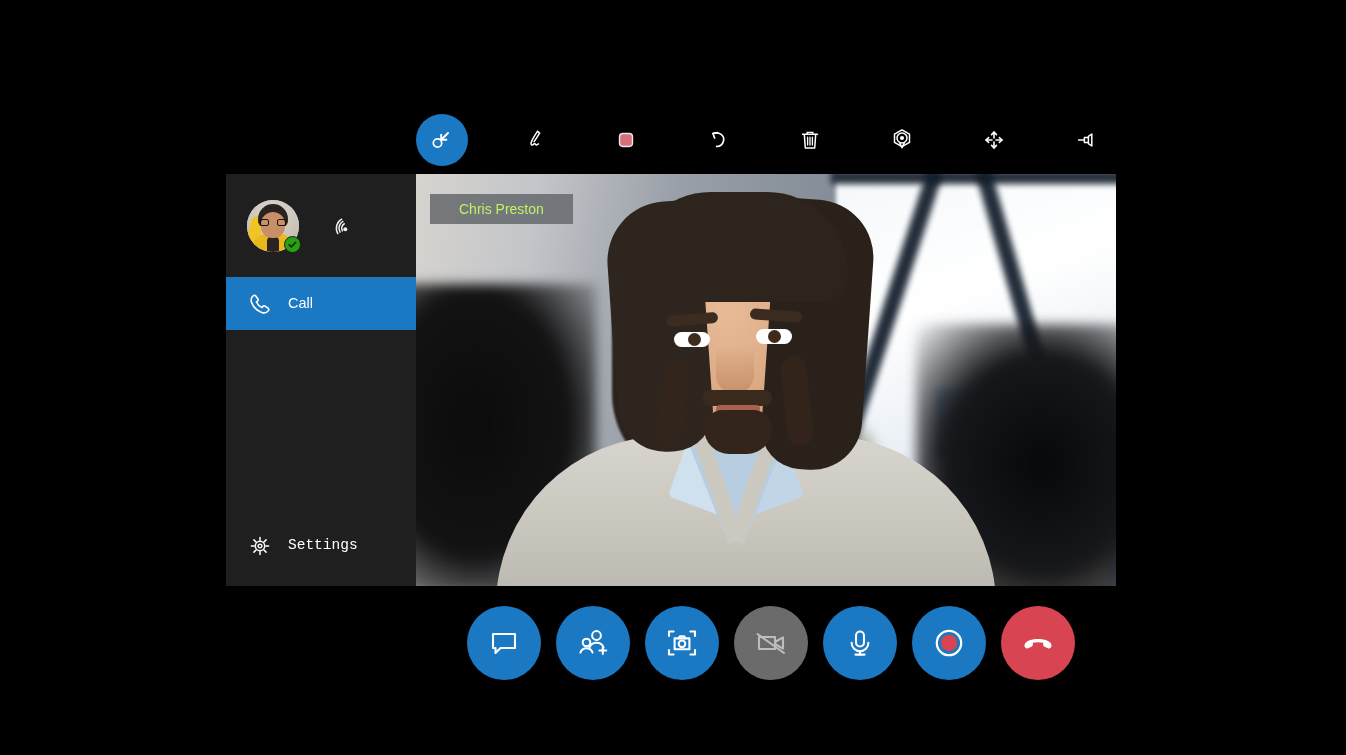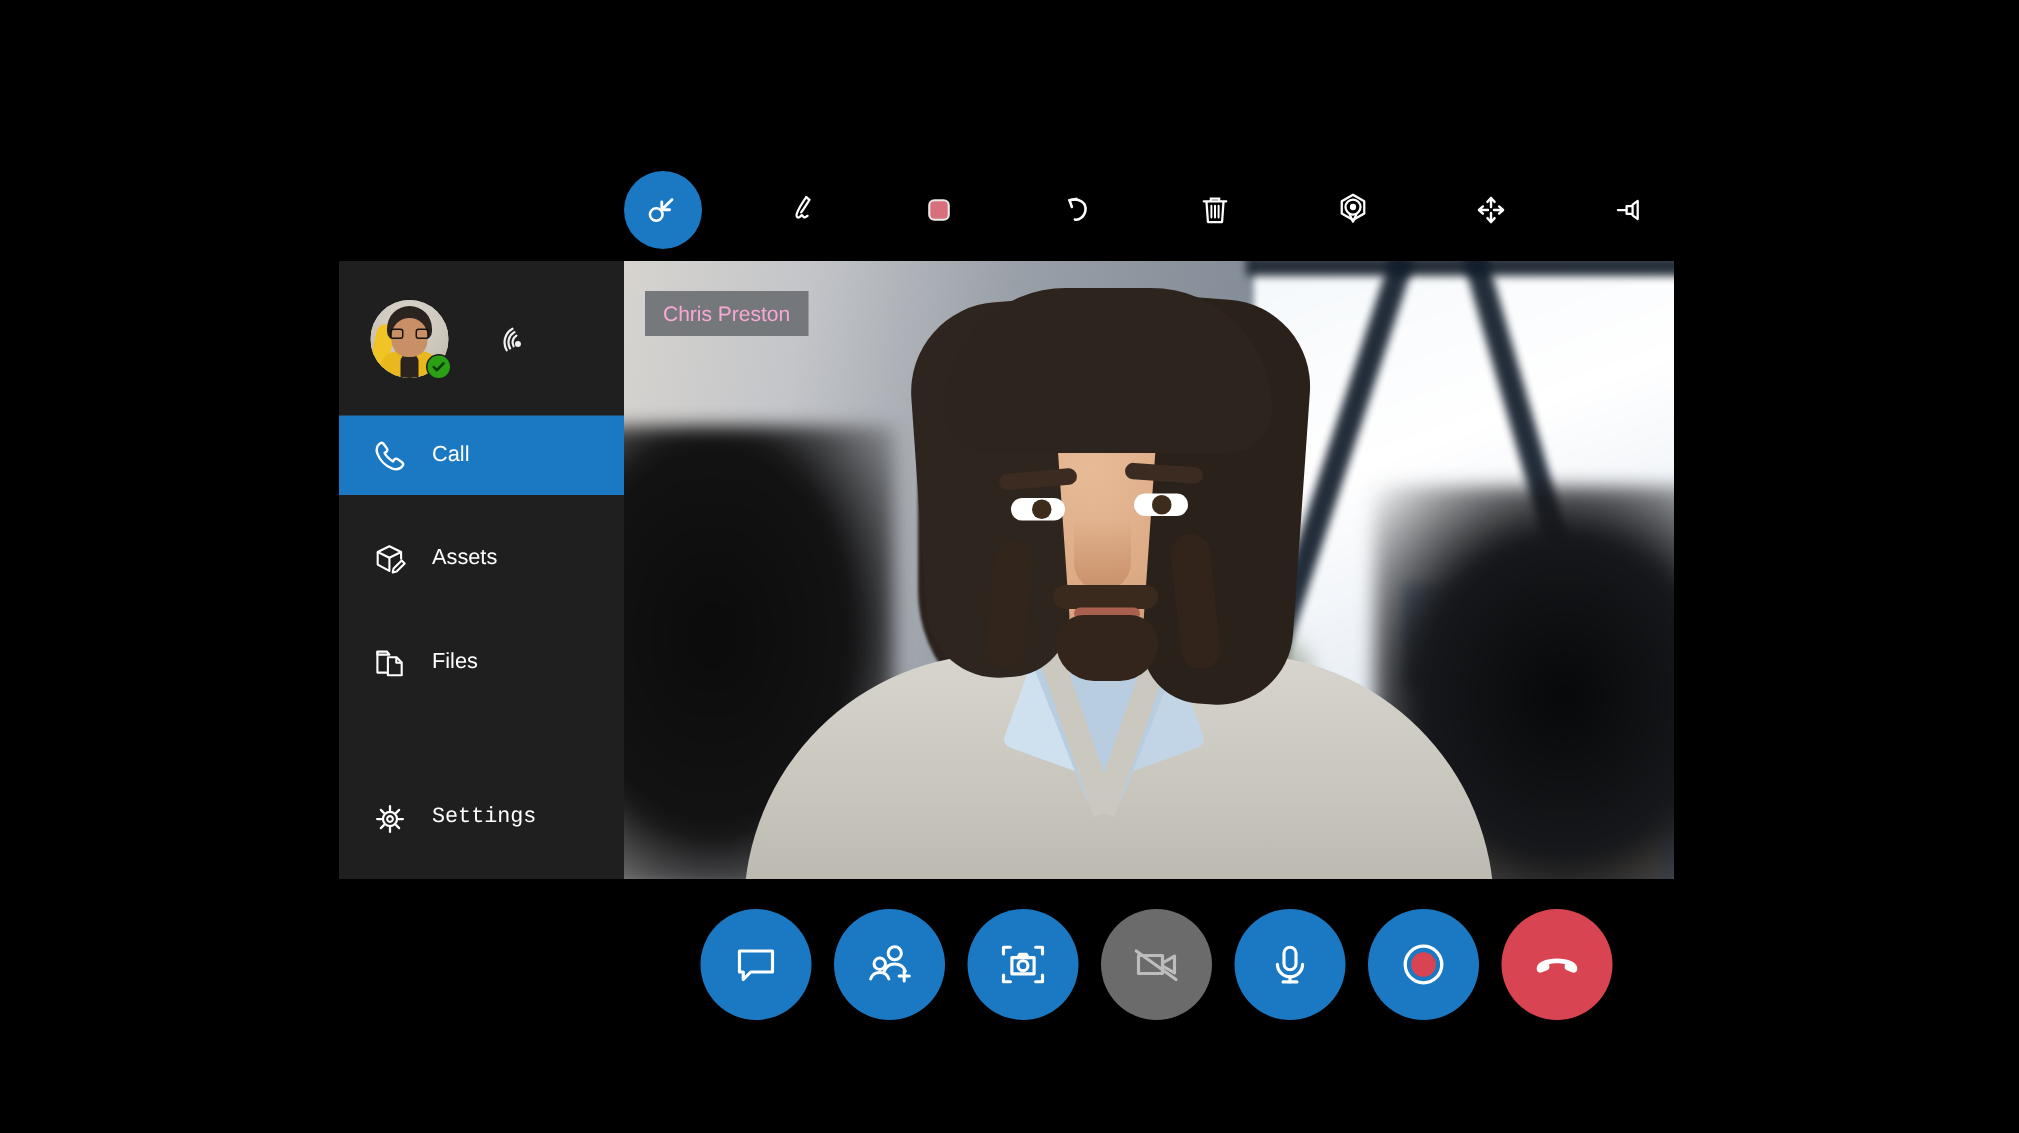--- a/index.html
+++ b/index.html
@@ -339,23 +339,23 @@
   .p-beard-side-r {
     position: absolute; left: 368px; top: 182px; width: 26px; height: 90px;
     background: #33251b; border-radius: 16px; transform: rotate(-6deg); opacity: .92;
   }
 
   .name-tag {
     position: absolute;
     left: 14px;
     top: 20px;
     background: rgba(105,108,112,0.88);
-    color: #f9a8d4;
+    color: #bef264;
     font-size: 14px;
-    padding: 8px 12px;
+    padding: 8px 29px;
     line-height: 1;
     user-select: none;
   }
 
   
   .callbar {
     position: absolute;
     left: 467px;
     top: 606px;
     width: 608px;
@@ -513,45 +513,23 @@
           <span class="nav-icon">
             <svg width="26" height="26" viewBox="0 0 26 26">
               <path d="M6.4 4.6 C4.2 6.2 3.6 8.6 4.6 11.4 C6.2 15.8 10.2 19.8 14.6 21.4 C17.4 22.4 19.8 21.8 21.4 19.6 C22 18.7 21.8 17.8 21 17.2 L18.1 15.1 C17.3 14.5 16.4 14.7 15.8 15.5 L15 16.6 C13.1 15.7 10.3 12.9 9.4 11 L10.5 10.2 C11.3 9.6 11.5 8.7 10.9 7.9 L8.8 5 C8.2 4.2 7.3 4 6.4 4.6 Z" fill="none" stroke="#ffffff" stroke-width="1.6" stroke-linejoin="round"></path>
             </svg>
           </span>
           <span class="nav-label">Call</span>
         </div>
 
         <div class="nav-gap"></div>
 
-        <div class="nav-item">
-          <span class="nav-icon">
-            <svg width="26" height="26" viewBox="0 0 26 26">
-              <path d="M12.6 4.2 L20.4 8 L12.6 11.8 L4.8 8 Z" fill="none" stroke="#ffffff" stroke-width="1.4" stroke-linejoin="round"></path>
-              <path d="M4.8 8 V16.4 L12.6 20.6 V11.8" fill="none" stroke="#ffffff" stroke-width="1.4" stroke-linejoin="round"></path>
-              <path d="M20.4 8 V13" fill="none" stroke="#ffffff" stroke-width="1.4" stroke-linejoin="round"></path>
-              <path d="M20.8 13.6 L15.4 19 L14.8 21.6 L17.4 21 L22.8 15.6 Z" fill="none" stroke="#ffffff" stroke-width="1.4" stroke-linejoin="round"></path>
-            </svg>
-          </span>
-          <span class="nav-label">Assets</span>
-        </div>
 
         <div class="nav-gap"></div>
 
-        <div class="nav-item">
-          <span class="nav-icon">
-            <svg width="26" height="26" viewBox="0 0 26 26">
-              <path d="M4.6 5.4 H11 L12.6 7.4 H4.6 Z" fill="none" stroke="#ffffff" stroke-width="1.4" stroke-linejoin="round"></path>
-              <path d="M4.6 5.4 V19.4 H11.6" fill="none" stroke="#ffffff" stroke-width="1.4" stroke-linejoin="round"></path>
-              <path d="M11.6 9.2 H17.4 L20.8 12.6 V21.2 H11.6 Z" fill="none" stroke="#ffffff" stroke-width="1.4" stroke-linejoin="round"></path>
-              <path d="M17.2 9.2 V12.8 H20.8" fill="none" stroke="#ffffff" stroke-width="1.4" stroke-linejoin="round"></path>
-            </svg>
-          </span>
-          <span class="nav-label">Files</span>
-        </div>
 
         <div class="nav-spacer"></div>
 
         <div class="nav-item settings-item">
           <span class="nav-icon">
             <svg width="26" height="26" viewBox="0 0 26 26">
               <path d="M13 8.3 A4.7 4.7 0 1 0 13 17.7 A4.7 4.7 0 1 0 13 8.3 Z" fill="none" stroke="#ffffff" stroke-width="1.5"></path>
               <path d="M13 11.1 A1.9 1.9 0 1 0 13 14.9 A1.9 1.9 0 1 0 13 11.1 Z" fill="none" stroke="#ffffff" stroke-width="1.4"></path>
               <g stroke="#ffffff" stroke-width="1.5" stroke-linecap="round">
                 <path d="M13 4.4 V7.2"></path>

